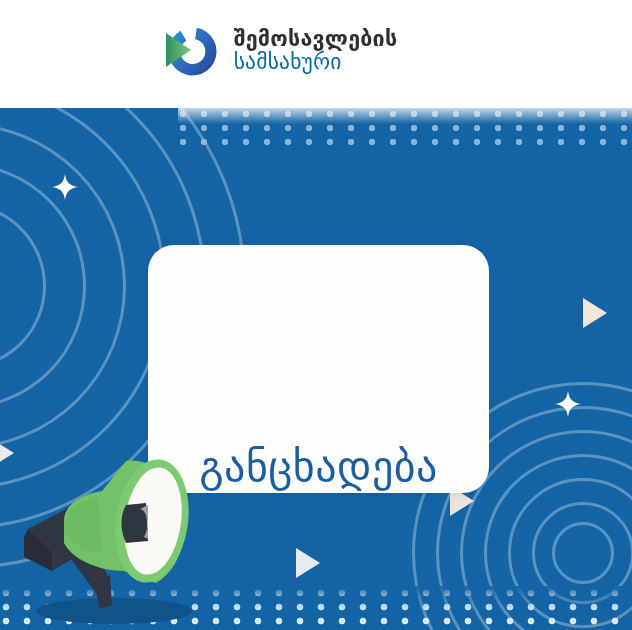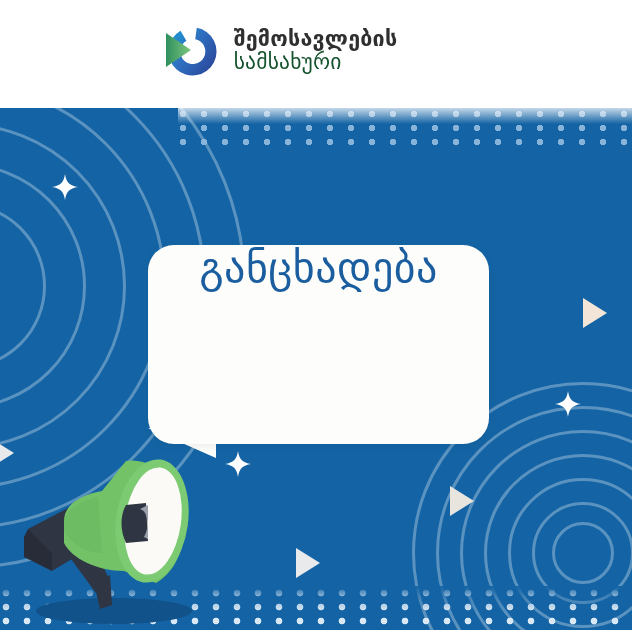--- a/index.html
+++ b/index.html
@@ -52,21 +52,21 @@
   .logo-text-line1 {
     font-size: 21.5px;
     font-weight: 700;
     letter-spacing: 0.2px;
     color: #2f2f2f;
   }
   .logo-text-line2 {
     font-size: 21.5px;
     font-weight: 400;
     letter-spacing: 0.2px;
-    color: #14532d;
+    color: #0369a1;
     margin-top: 1px;
   }
 
   
   .canvas {
     position: absolute;
     left: 0;
     top: 108px;
     width: 632px;
     height: 522px;
@@ -135,27 +135,27 @@
     border-style: solid;
     border-color: transparent;
   }
 
   
   .bubble {
     position: absolute;
     left: 148px;
     top: 137px;
     width: 341px;
-    height: 199px;
+    height: 248px;
     background: #fdfdfb;
     border-radius: 26px;
     box-shadow: 0 2px 10px rgba(0,0,0,0.07);
     z-index: 20;
     display: flex;
-    align-items: flex-start;
+    align-items: flex-end;
     justify-content: center;
   }
   .bubble-tail {
     position: absolute;
     left: 148px;
     top: 320px;
     width: 0;
     height: 0;
     border-style: solid;
     border-width: 0 68px 30px 0;

